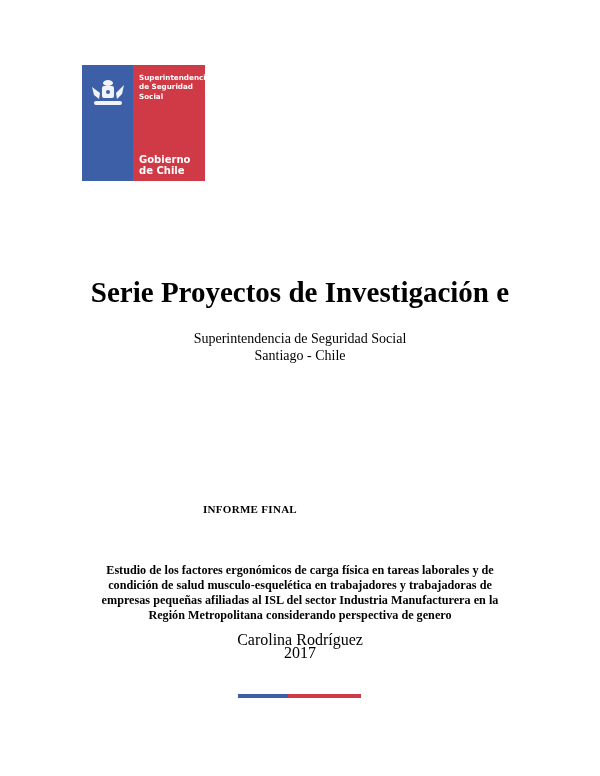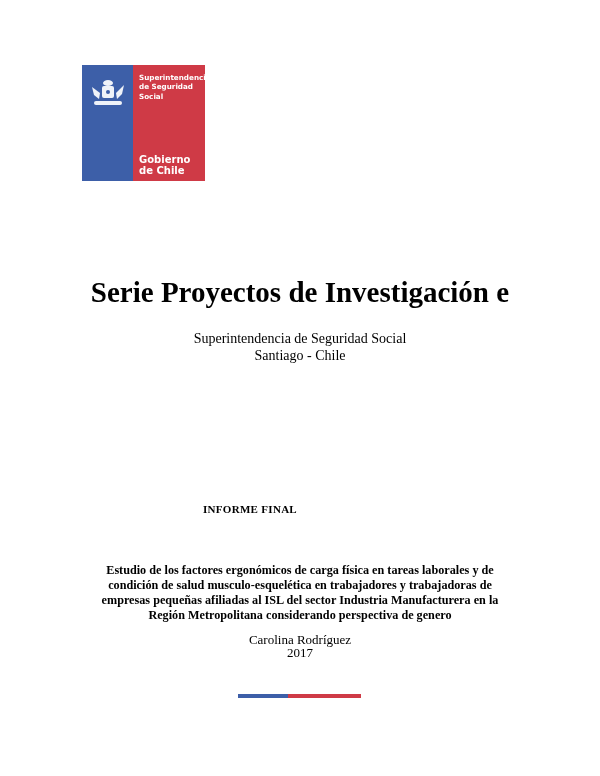--- a/index.html
+++ b/index.html
@@ -7,21 +7,21 @@
   .logo { position:absolute; left:82px; top:65px; width:123px; height:116px; display:flex; }
   .logo-blue { width:51px; height:100%; background:#3d5fa8; position:relative; }
   .logo-red { flex:1; height:100%; background:#cf3a46; position:relative; }
   .crest { position:absolute; left:6px; top:12px; width:40px; height:34px; }
   .logo-name { position:absolute; left:6px; top:8px; font-family:"DejaVu Sans","Liberation Sans",sans-serif; font-size:7.2px; line-height:9.4px; color:#fff; font-weight:bold; white-space:pre-line; }
   .logo-gov { position:absolute; left:6px; bottom:5px; font-family:"DejaVu Sans","Liberation Sans",sans-serif; font-size:10px; color:#fff; font-weight:bold; }
   .title { position:absolute; left:0; width:600px; top:280px; text-align:center; font-size:29px; font-weight:bold; line-height:24px; }
   .subtitle { position:absolute; left:0; width:600px; top:330px; text-align:center; font-size:14px; line-height:17px; }
   .report-label { position:absolute; left:0; width:500px; top:503px; text-align:center; font-size:11px; font-weight:bold; letter-spacing:0.3px; }
   .study { position:absolute; left:90px; width:420px; top:527px; text-align:center; font-size:12.2px; font-weight:bold; line-height:15px;margin-top:36px; }
-  .author { position:absolute; left:0; width:600px; top:633px; text-align:center; font-size:13px; line-height:13px; }
+  .author { position:absolute; left:0; width:600px; top:633px; text-align:center; font-size:16px; line-height:13px; }
   .bar { position:absolute; left:238px; top:694px; width:123px; height:4px; display:flex; }
   .bar-blue { width:50px; background:#3d5fa8; }
   .bar-red { flex:1; background:#cf3a46; }
 </style>
 </head>
 <body>
 
 <div class="logo">
   <div class="logo-blue">
     <svg class="crest" viewBox="0 0 40 34">

